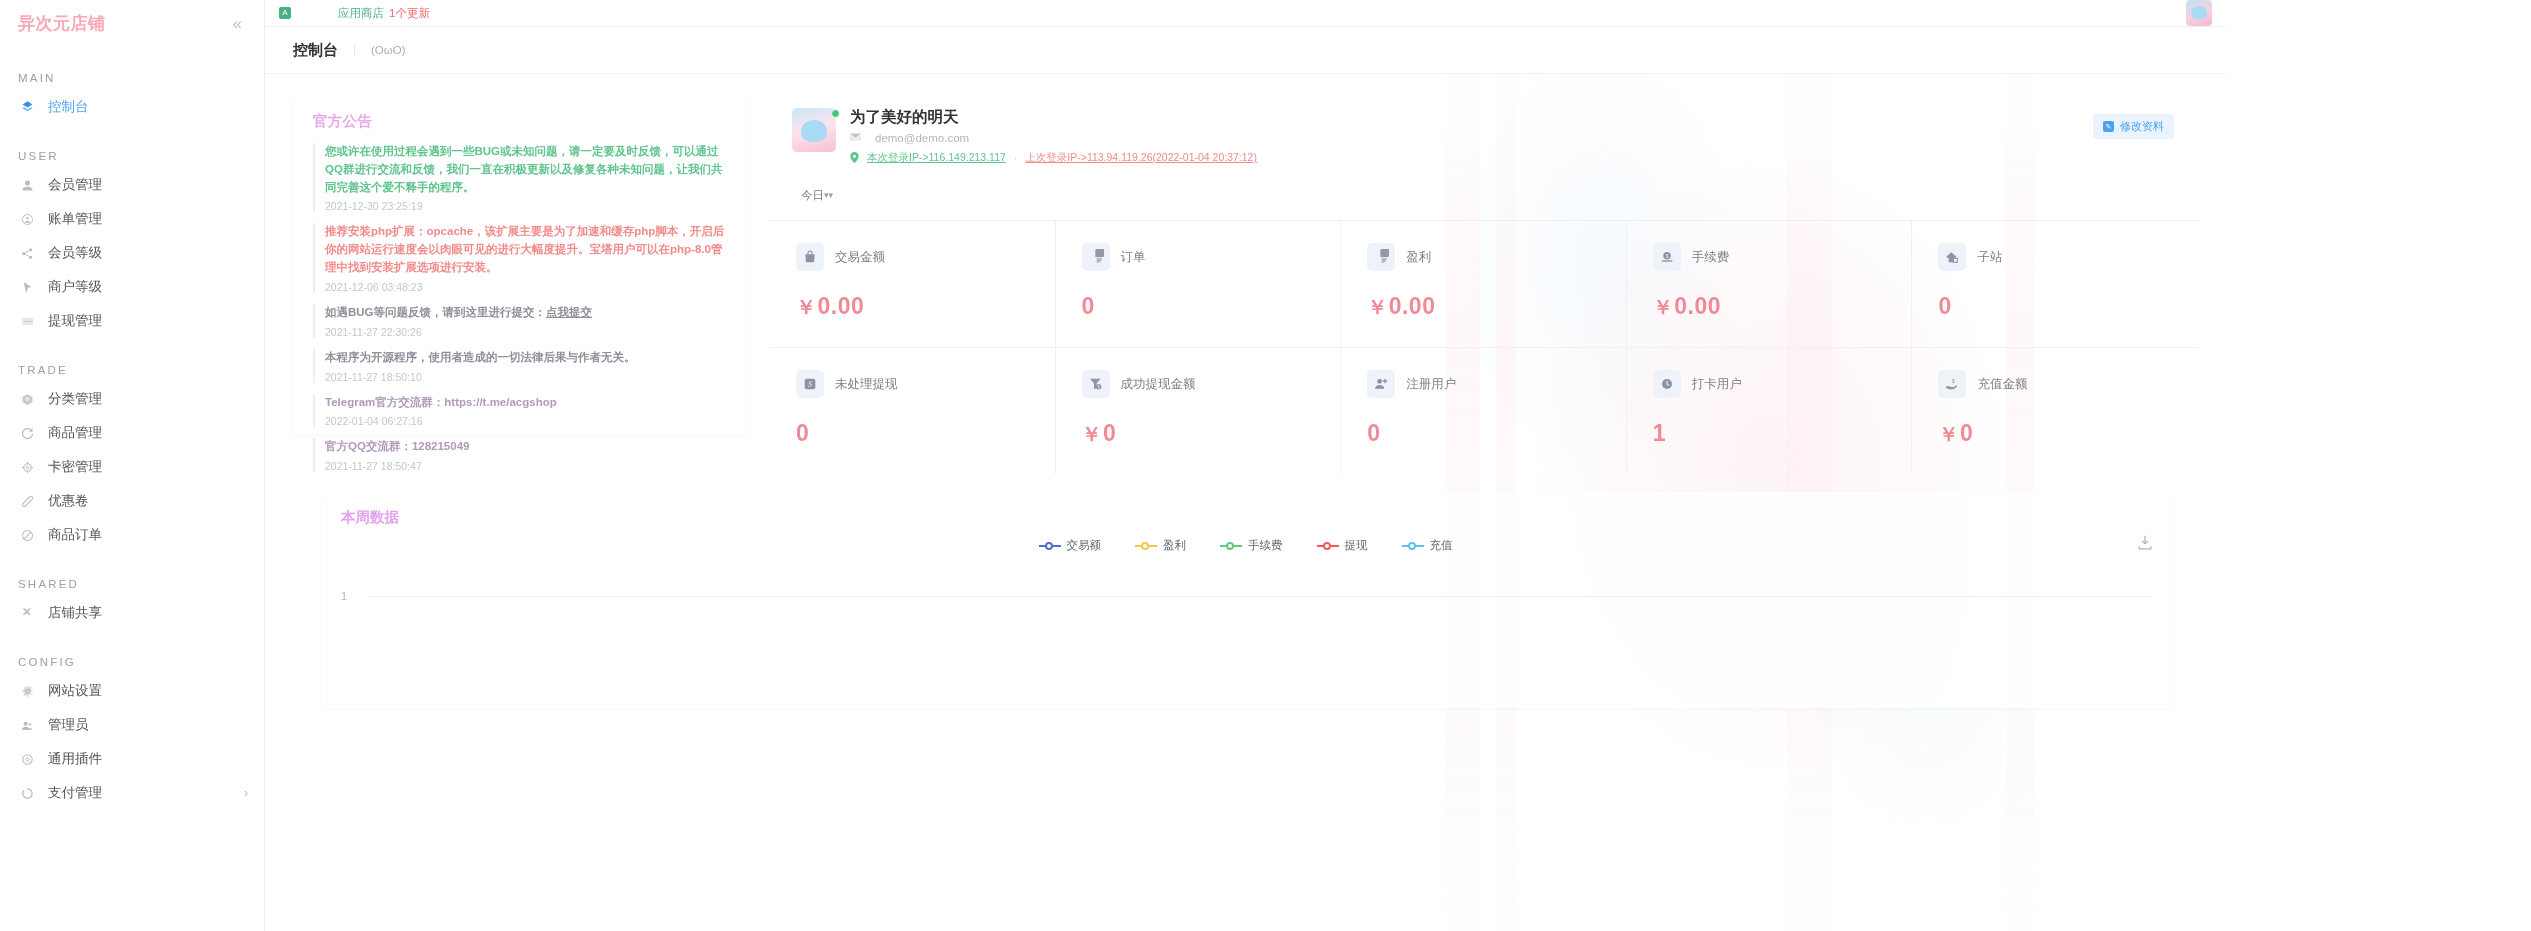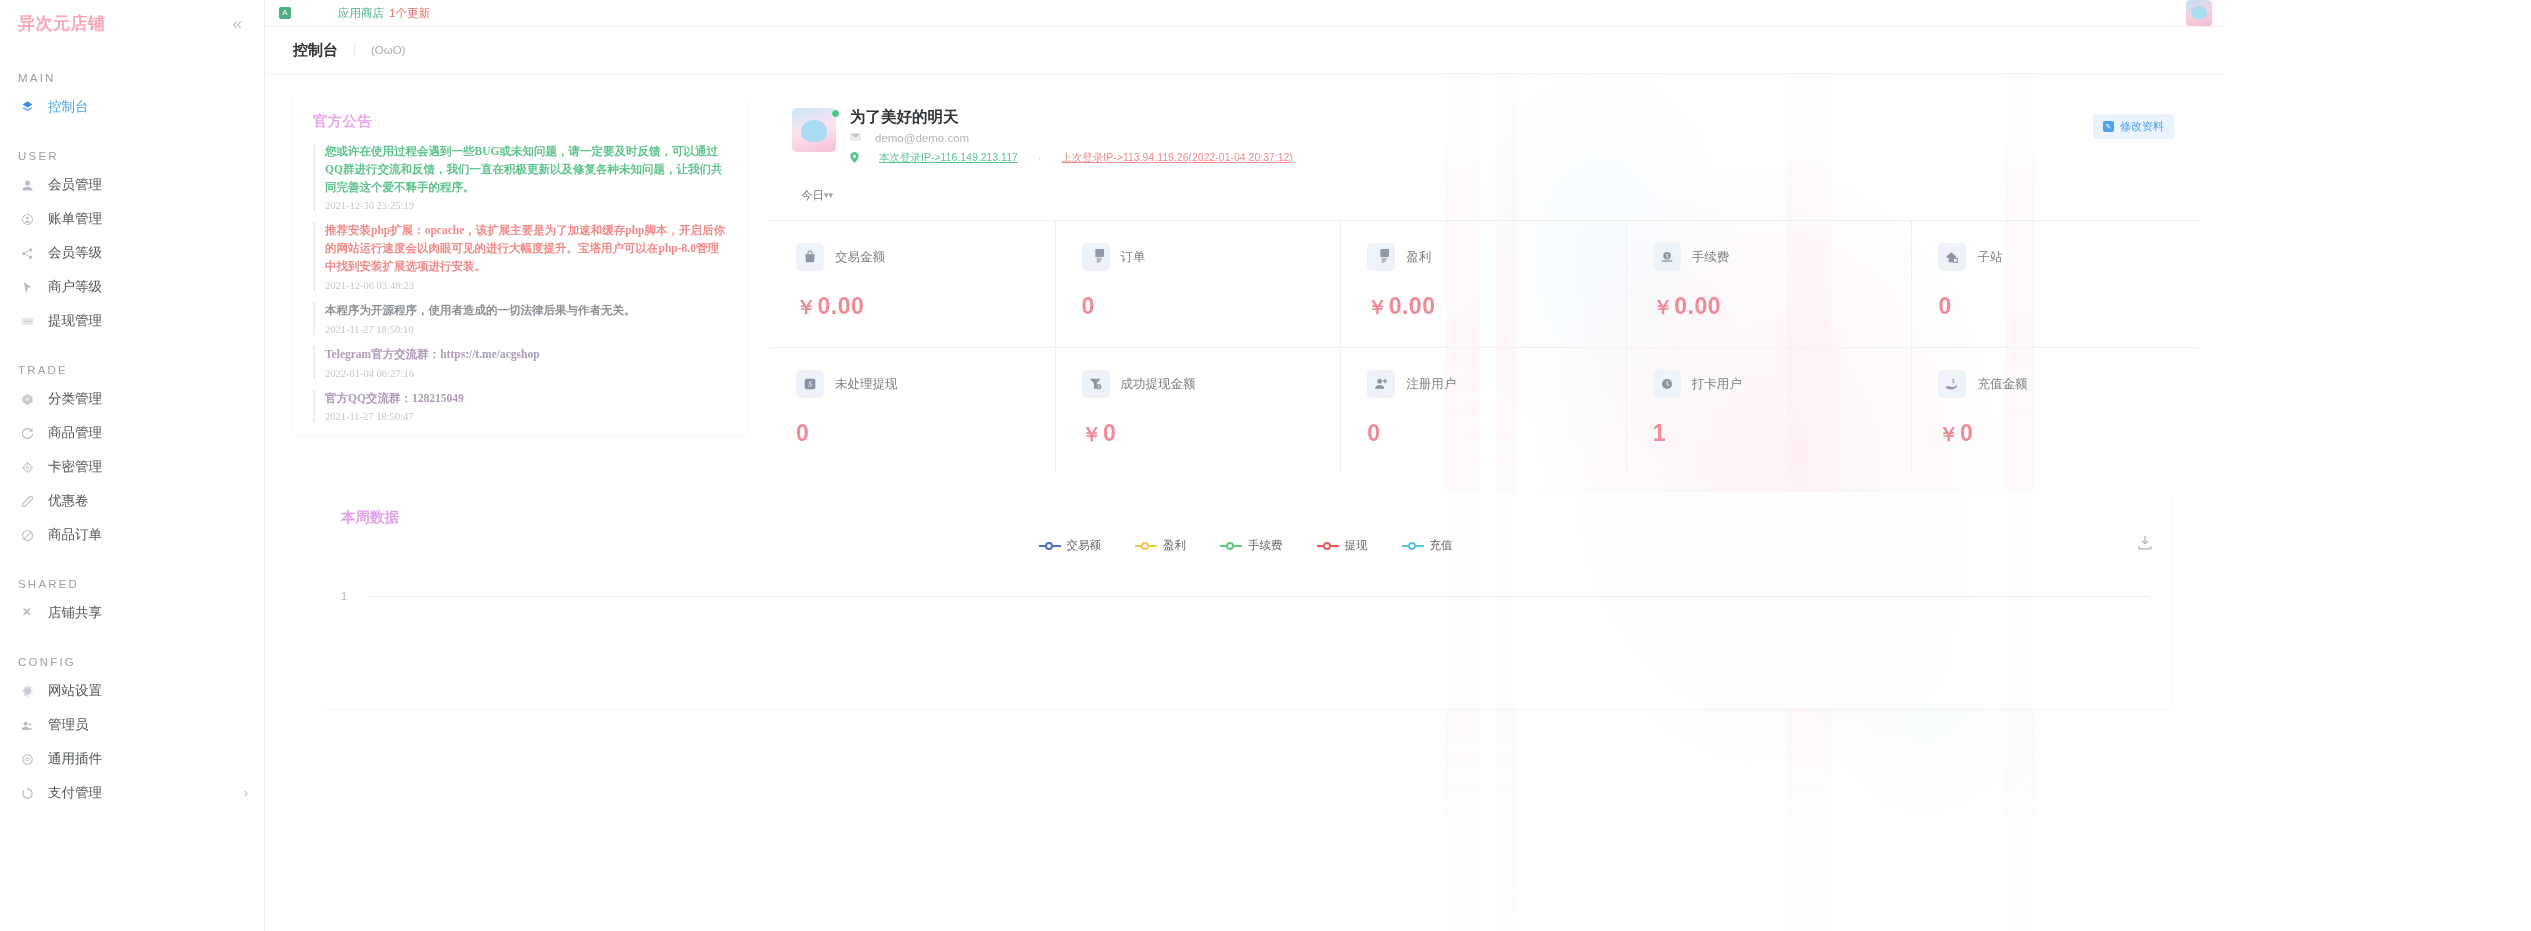--- a/index.html
+++ b/index.html
@@ -106,21 +106,21 @@
   .card {
     background: rgba(255,255,255,.74);
     border-radius: 4px;
     box-shadow: 0 1px 4px rgba(40,40,60,.045);
   }
 
   
   #notice-card { width: 455px; height: 338px; padding: 16px 20px 10px 20px; }
   .card-heading { font-size: 14.5px; font-weight: 700; color: #eaa8e8; margin-bottom: 12px; letter-spacing:.3px; }
   .notice-list { display: flex; flex-direction: column; gap: 11px; }
-  .notice-item { border-left: 2px solid #edeef1; padding-left: 10px; font-family: Liberation Serif, serif; }
+  .notice-item { border-left: 2px solid #edeef1; padding-left: 10px; }
   .notice-text { font-size: 11.5px; line-height: 1.55; font-weight: 700; }
   .notice-text.green { color: #5fc48d; }
   .notice-text.red { color: #f28a8a; }
   .notice-text.grey { color: #8d9099; }
   .notice-text.purple { color: #b09ab8; }
   .notice-link { text-decoration: underline; }
   .notice-time { font-size: 10.5px; color: #c3c6cc; margin-top: 4px; }
 
   
   #right-col { flex: 1 1 auto; min-width: 0; display: flex; flex-direction: column; }
@@ -132,21 +132,21 @@
     background: linear-gradient(165deg,#c7e8f7 0%, #ffe2ee 48%, #f6c0d6 100%);
     display: flex; align-items: flex-end; justify-content: center;
   }
   .avatar-img .hair { width: 26px; height: 22px; border-radius: 50% 50% 42% 42%; background: #a9dcf2; margin-bottom: 10px; }
   .avatar-dot {
     position: absolute; right: -4px; top: 1px; width: 9px; height: 9px;
     border-radius: 50%; background: #44c77d; border: 1.5px solid #fff;
   }
   .profile-name { font-size: 15.5px; font-weight: 700; color: #2f3236; line-height: 1.2; }
   .profile-mail { display: flex; align-items: center; gap: 14px; font-size: 11.5px; color: #b3b7bd; margin-top: 5px; }
-  .profile-ip { display: flex; align-items: center; gap: 20px; font-size: 10.5px; margin-top: 7px; }
+  .profile-ip { display: flex; align-items: center; gap: 8px; font-size: 10.5px; margin-top: 7px; }
   .ip-cur { color: #5fc48d; text-decoration: underline; }
   .ip-dot { color: #c8ccd2; }
   .ip-prev { color: #f08a8a; text-decoration: underline; }
   .edit-btn {
     position: absolute; right: 24px; top: 18px;
     display: flex; align-items: center; gap: 6px;
     background: #eaf3fe; color: #4aa3f0; border: none; border-radius: 3px;
     font-size: 11px; padding: 5px 10px; cursor: pointer;
     font-family: inherit;
   }
@@ -415,20 +415,24 @@
         <div class="notice-list" id="notice-list">
             <div class="notice-item">
               <div class="notice-text green">您或许在使用过程会遇到一些BUG或未知问题，请一定要及时反馈，可以通过QQ群进行交流和反馈，我们一直在积极更新以及修复各种未知问题，让我们共同完善这个爱不释手的程序。</div>
               <div class="notice-time">2021-12-30 23:25:19</div>
             </div>
             <div class="notice-item">
               <div class="notice-text red">推荐安装php扩展：opcache，该扩展主要是为了加速和缓存php脚本，开启后你的网站运行速度会以肉眼可见的进行大幅度提升。宝塔用户可以在php-8.0管理中找到安装扩展选项进行安装。</div>
               <div class="notice-time">2021-12-06 03:48:23</div>
             </div>
             <div class="notice-item">
+              <div class="notice-text grey">如遇BUG等问题反馈，请到这里进行提交：<span class="notice-text grey notice-link">点我提交</span></div>
+              <div class="notice-time">2021-11-27 22:30:26</div>
+            </div>
+            <div class="notice-item">
               <div class="notice-text grey">本程序为开源程序，使用者造成的一切法律后果与作者无关。</div>
               <div class="notice-time">2021-11-27 18:50:10</div>
             </div>
             <div class="notice-item">
               <div class="notice-text purple">Telegram官方交流群：https://t.me/acgshop</div>
               <div class="notice-time">2022-01-04 06:27:16</div>
             </div>
             <div class="notice-item">
               <div class="notice-text purple">官方QQ交流群：128215049</div>
               <div class="notice-time">2021-11-27 18:50:47</div>

